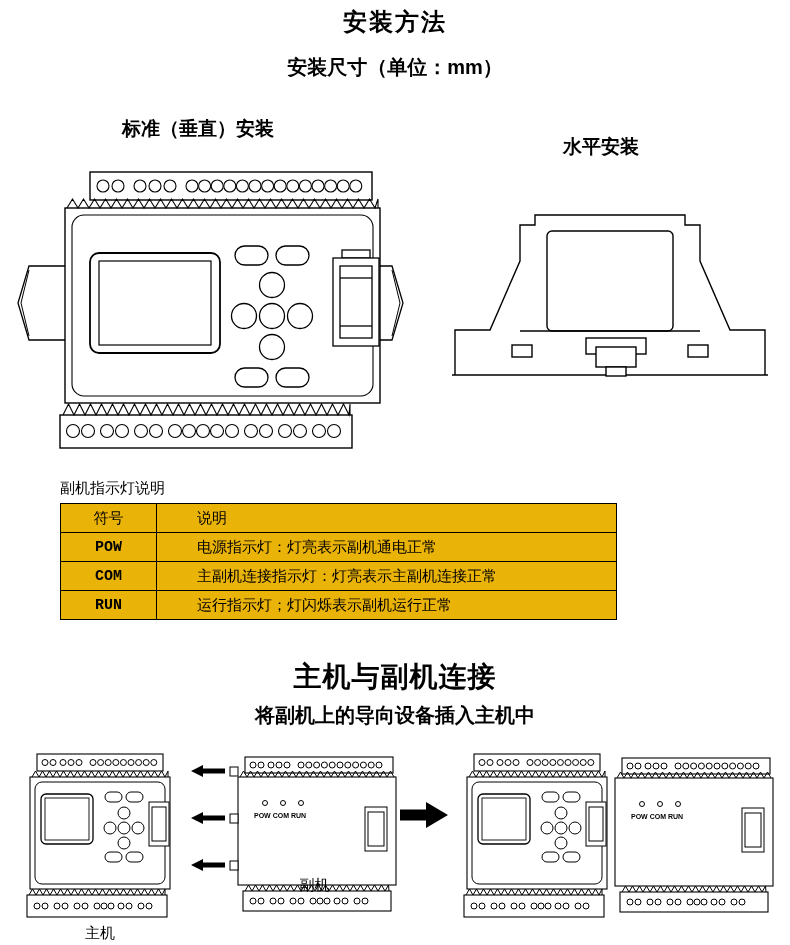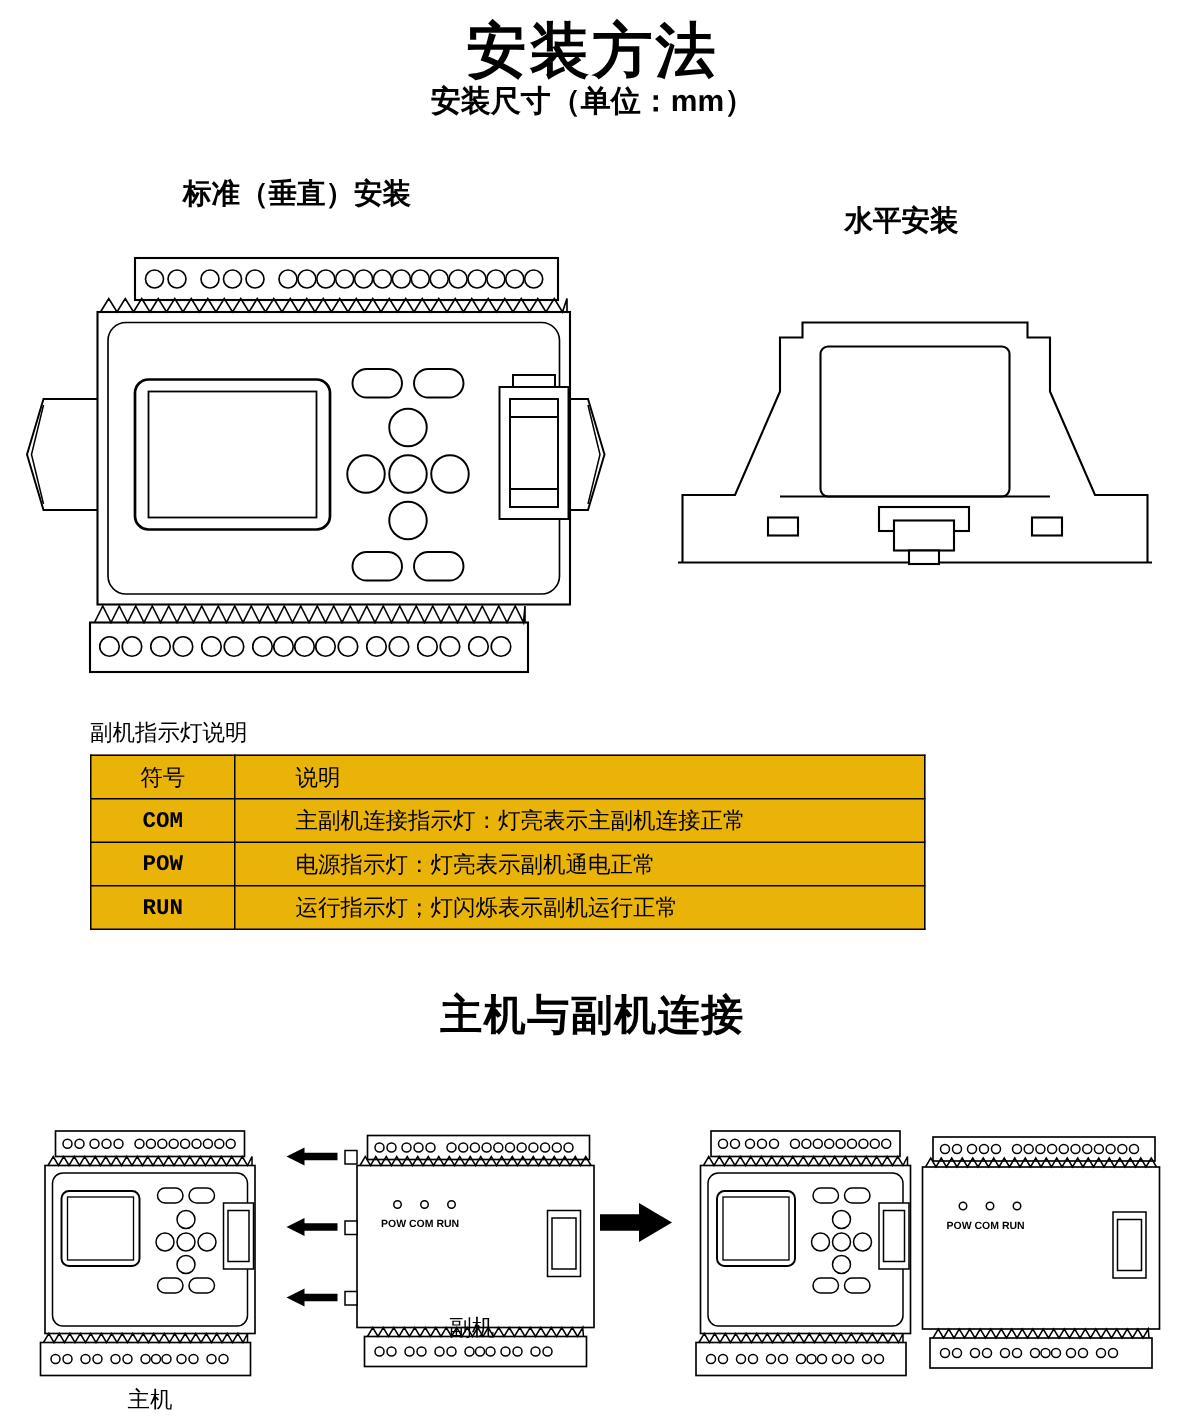--- a/index.html
+++ b/index.html
@@ -1,21 +1,21 @@
 <!DOCTYPE html>
 <html><head>
 <meta charset="utf-8">
 <style>
   *{margin:0;padding:0;box-sizing:border-box}
   html,body{background:#fff}
   body{font-family:"Liberation Sans",sans-serif;color:#000}
   .page{position:relative;width:790px;height:945px;background:#fff;overflow:hidden}
   .abs{position:absolute}
   .ctr{left:0;width:790px;text-align:center}
-  .doc-title{font-size:40px;font-weight:700;letter-spacing:2px}
+  .doc-title{font-size:24px;font-weight:700;letter-spacing:2px}
   .doc-subtitle{font-size:20px;font-weight:700}
   .sec-label{font-size:19px;font-weight:700}
   .table-caption{font-size:15px}
   .spec-table{border-collapse:collapse;background:#eab308}
   .spec-table td{border:1px solid #000;font-size:15px;height:29px;vertical-align:middle}
   .spec-table{border:1.5px solid #000}
   .spec-table .sym{width:96px;text-align:center;font-weight:700;font-family:"Liberation Mono","DejaVu Sans Mono",monospace}
   .spec-table .sym.hd{font-weight:400;font-family:"Liberation Sans",sans-serif}
   .spec-table .desc{width:460px;text-align:left;padding-left:40px}
   .sec2-title{font-size:28px;font-weight:700;letter-spacing:1px}
@@ -248,35 +248,36 @@
   </svg>
 
   <div class="abs table-caption" style="left:60px;top:479px">副机指示灯说明</div>
   <table class="spec-table abs" style="left:60px;top:503px">
     <tbody>
         <tr>
       <td class="sym hd">符号</td>
       <td class="desc">说明</td>
     </tr>
     <tr>
+      <td class="sym">POW</td>
+      <td class="desc">电源指示灯：灯亮表示副机通电正常</td>
+    </tr>
+    <tr>
       <td class="sym">COM</td>
       <td class="desc">主副机连接指示灯：灯亮表示主副机连接正常</td>
-    </tr>
-    <tr>
-      <td class="sym">POW</td>
-      <td class="desc">电源指示灯：灯亮表示副机通电正常</td>
     </tr>
     <tr>
       <td class="sym">RUN</td>
       <td class="desc">运行指示灯；灯闪烁表示副机运行正常</td>
     </tr>
   </tbody>
     </table>
 
   <div class="abs ctr sec2-title" style="top:658px">主机与副机连接</div>
+  <div class="abs ctr sec2-subtitle" style="top:702px">将副机上的导向设备插入主机中</div>
 
   <svg class="abs" style="left:25px;top:752px" width="150" height="170" viewBox="0 0 150 170">
       <use href="#unit-main"></use>
     </svg>
 
   <svg class="abs" style="left:190px;top:763px" width="36" height="112" viewBox="0 0 36 112">
     <g fill="#000">
       <path d="M1,8 L13,2 L13,5.5 L35,5.5 L35,10.5 L13,10.5 L13,14 Z"></path>
       <path d="M1,55 L13,49 L13,52.5 L35,52.5 L35,57.5 L13,57.5 L13,61 Z"></path>
       <path d="M1,102 L13,96 L13,99.5 L35,99.5 L35,104.5 L13,104.5 L13,108 Z"></path>

